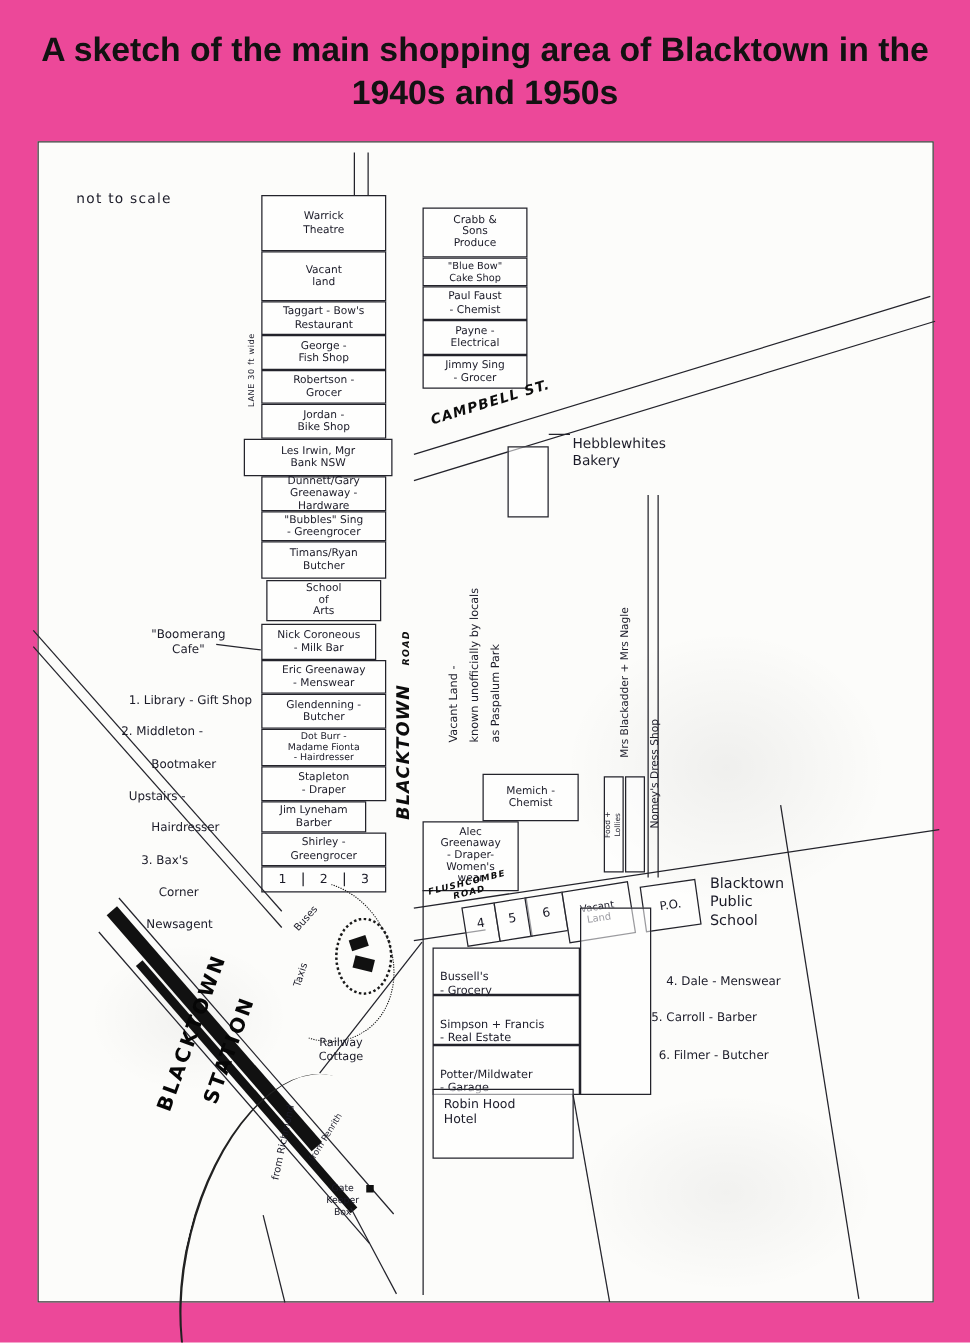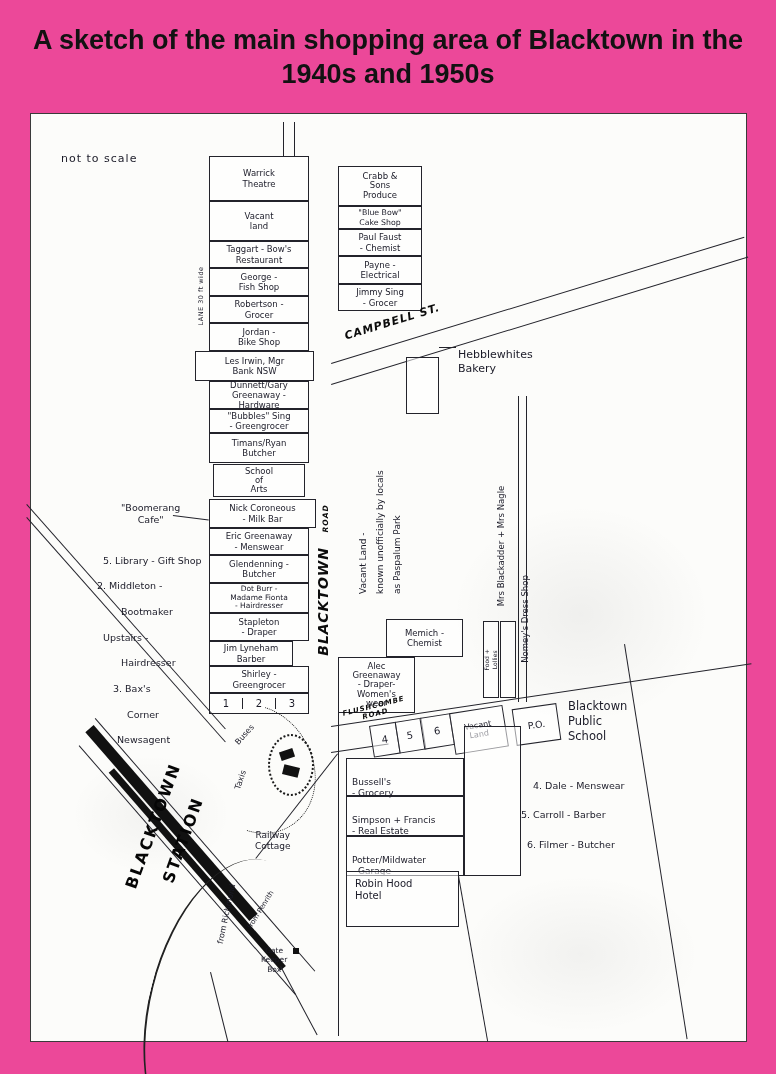--- a/index.html
+++ b/index.html
@@ -58,21 +58,21 @@
     <div class="box" style="left:178px;top:267px;width:100px;height:28px;">Dunnett/Gary
 Greenaway -
 Hardware</div>
     <div class="box" style="left:178px;top:295px;width:100px;height:24px;">"Bubbles" Sing
 - Greengrocer</div>
     <div class="box" style="left:178px;top:319px;width:100px;height:30px;">Timans/Ryan
 Butcher</div>
     <div class="box" style="left:182px;top:350px;width:92px;height:33px;line-height:1.05;">School
 of
 Arts</div>
-    <div class="box" style="left:178px;top:385px;width:107px;height:29px;">Nick Coroneous
+    <div class="box" style="left:178px;top:385px;width:92px;height:29px;">Nick Coroneous
 - Milk Bar</div>
     <div class="box" style="left:178px;top:414px;width:100px;height:27px;">Eric Greenaway
 - Menswear</div>
     <div class="box" style="left:178px;top:441px;width:100px;height:28px;">Glendenning -
 Butcher</div>
     <div class="box" style="left:178px;top:469px;width:100px;height:30px;font-size:7.5px;">Dot Burr -
 Madame Fionta
 - Hairdresser</div>
     <div class="box" style="left:178px;top:499px;width:100px;height:28px;">Stapleton
 - Draper</div>
@@ -83,21 +83,21 @@
     <div class="box cells" style="left:178px;top:579px;width:100px;height:21px;padding:0;">
       <div style="flex:1;border-right:1.4px solid #23232b;display:flex;align-items:center;justify-content:center;font-size:10px;">1</div>
       <div style="flex:1;border-right:1.4px solid #23232b;display:flex;align-items:center;justify-content:center;font-size:10px;">2</div>
       <div style="flex:1;display:flex;align-items:center;justify-content:center;font-size:10px;">3</div>
     </div>
 
     <div class="hand" style="left:90px;top:388px;text-align:center;font-size:9.5px;">"Boomerang
 Cafe"</div>
     <div class="ln" style="left:142px;top:401px;width:36px;transform:rotate(7deg);"></div>
     <div class="hand" style="left:58px;top:428px;font-size:9.5px;line-height:1.35;">
-      <div style="margin-left:14px;">5. Library - Gift Shop</div>
+      <div style="margin-left:14px;">1. Library - Gift Shop</div>
       <div style="margin-left:8px;">2. Middleton -</div>
       <div style="margin-left:32px;">Bootmaker</div>
       <div style="margin-left:14px;">Upstairs -</div>
       <div style="margin-left:32px;">Hairdresser</div>
       <div style="margin-left:24px;">3. Bax's</div>
       <div style="margin-left:38px;">Corner</div>
       <div style="margin-left:28px;">Newsagent</div>
     </div>
 
     <div class="rotc roadlabel" style="position:absolute;left:291px;top:466px;white-space:nowrap;transform:translate(-50%,-50%) rotate(-90deg);">

